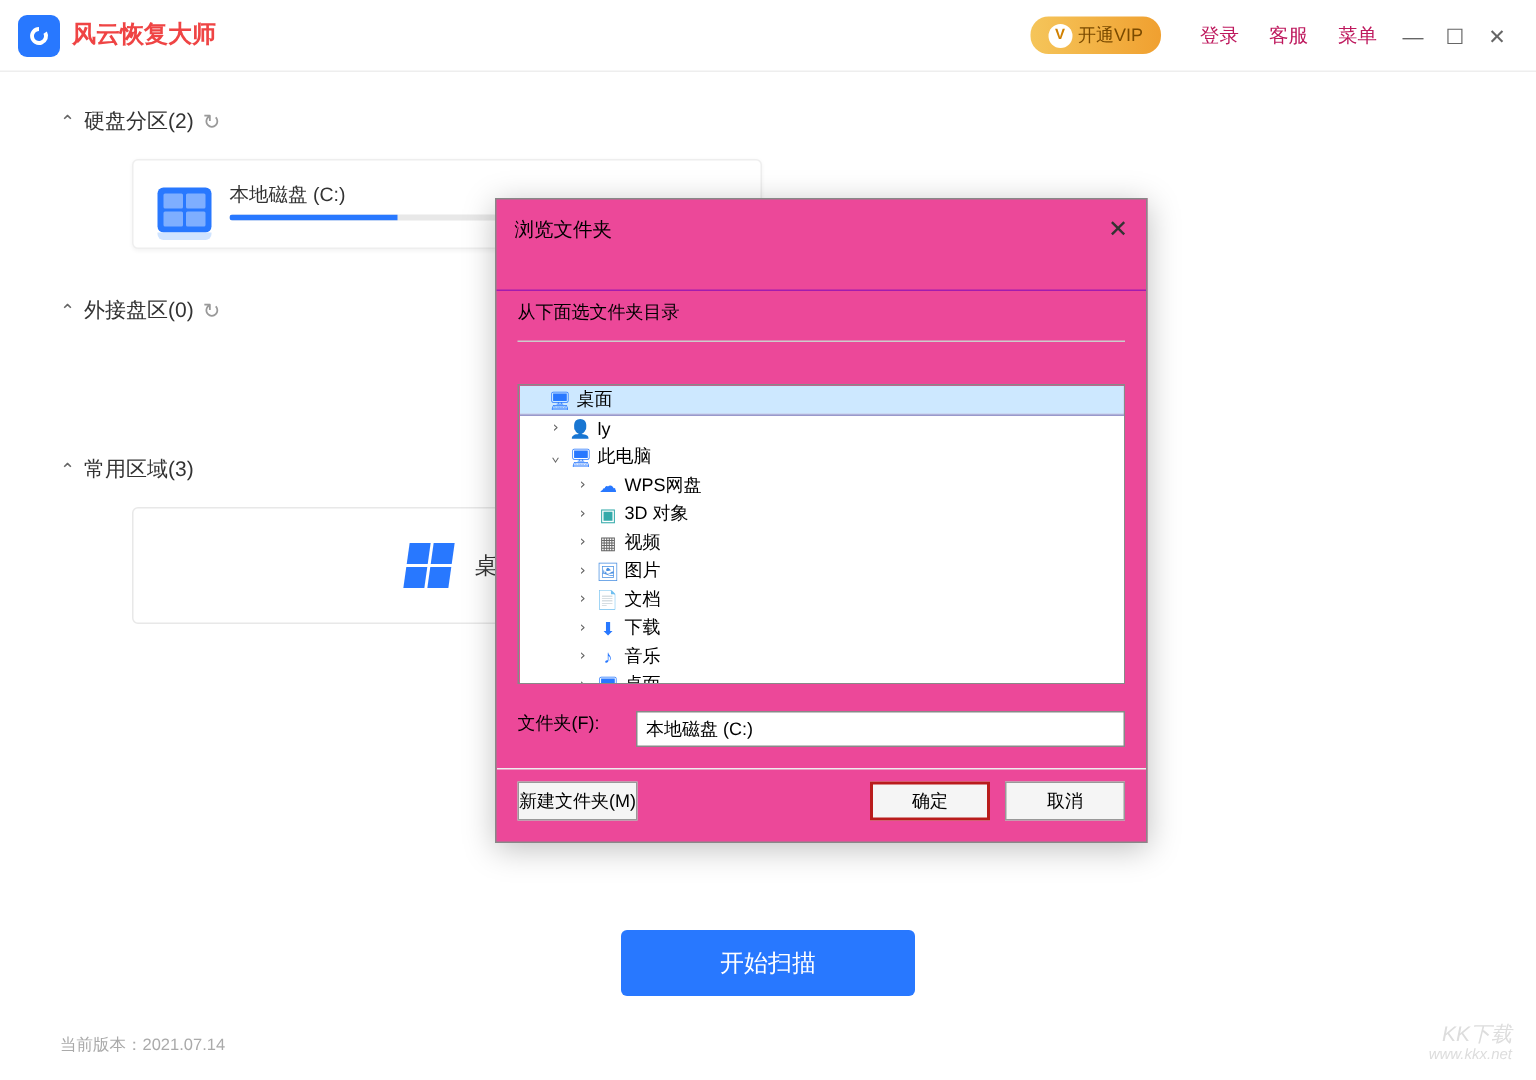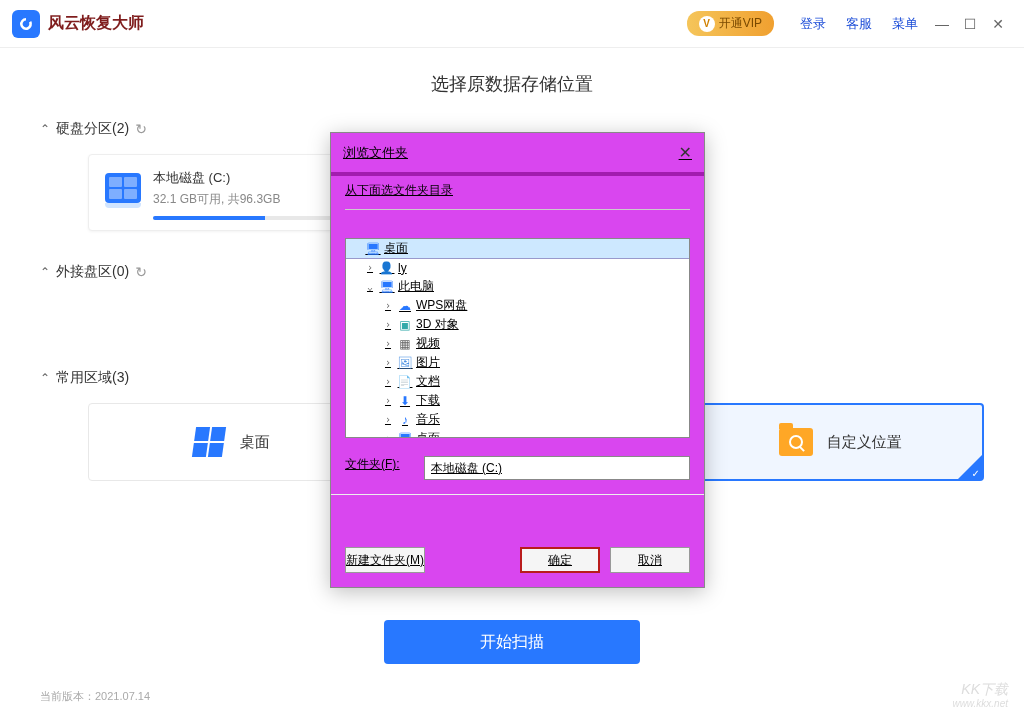--- a/index.html
+++ b/index.html
@@ -1,25 +1,25 @@
 <!DOCTYPE html>
 <html><head>
 <meta charset="utf-8">
 <style>
 * { margin: 0; padding: 0; box-sizing: border-box; font-family: "Microsoft YaHei", Arial, sans-serif; }
 body { width: 1024px; height: 720px; background: #fff; position: relative; overflow: hidden; }
 
 
 .titlebar { height: 48px; display: flex; align-items: center; padding: 0 12px; border-bottom: 1px solid #eee; }
 .titlebar .logo { width: 28px; height: 28px; background: #2878ff; border-radius: 6px; display: flex; align-items: center; justify-content: center; margin-right: 8px; }
-.titlebar .title { font-size: 16px; font-weight: bold; color: #7f1d1d; }
+.titlebar .title { font-size: 16px; font-weight: bold; color: #ef4444; }
 .titlebar .spacer { flex: 1; }
 .vip-btn { background: linear-gradient(90deg,#f5c55a,#f0a030); color: #7a4a00; font-size: 12px; padding: 4px 12px; border-radius: 12px; display: flex; align-items: center; gap: 4px; margin-right: 16px; cursor: pointer; }
 .vip-btn .v { background: #fff; color: #d08000; width: 16px; height: 16px; border-radius: 50%; display: flex; align-items: center; justify-content: center; font-weight: bold; font-size: 10px; }
-.titlebar .link { font-size: 13px; color: #1d4ed8; margin: 0 10px; cursor: pointer; }
+.titlebar .link { font-size: 13px; color: #be185d; margin: 0 10px; cursor: pointer; }
 .win-btn { width: 28px; height: 28px; display: flex; align-items: center; justify-content: center; color: #666; cursor: pointer; font-size: 14px; }
 
 
 .main { padding: 24px 40px 0; }
 .main-title { text-align: center; font-size: 18px; color: #333; margin-bottom: 24px; }
 
 .section-header { display: flex; align-items: center; font-size: 14px; color: #333; margin-bottom: 16px; gap: 6px; }
 .chev { font-size: 12px; color: #666; }
 .refresh { color: #999; cursor: pointer; }
 
@@ -42,49 +42,49 @@
 .loc-card.active::after { content:""; position:absolute; right:0; bottom:0; border:12px solid transparent; border-right-color:#2878ff; border-bottom-color:#2878ff; }
 .loc-card.active .check { position:absolute; right:2px; bottom:0px; color:#fff; font-size:10px; z-index:2;}
 .loc-icon { width: 34px; height: 34px; display:flex; align-items:center; justify-content:center; }
 .win-logo { display: grid; grid-template-columns: 14px 14px; grid-template-rows: 14px 14px; gap: 2px; transform: skewX(-8deg); }
 .win-logo span { background: #2878ff; }
 .folder-icon { width:34px; height:28px; background:#ffa726; border-radius:3px; position:relative; display:flex; align-items:center; justify-content:center;}
 .folder-icon::before { content:""; position:absolute; top:-5px; left:0; width:14px; height:6px; background:#ffa726; border-radius:2px 2px 0 0;}
 .folder-icon .mag { width:14px; height:14px; border:2px solid #fff; border-radius:50%; position:relative;}
 .folder-icon .mag::after { content:""; position:absolute; width:2px; height:6px; background:#fff; bottom:-5px; right:-2px; transform:rotate(-45deg);}
 
-.scan-btn { position: absolute; left: 50%; transform: translateX(-50%); bottom: 56px; width: 256px; height: 44px; background: #2878ff; color: #fff; border: none; border-radius: 4px; font-size: 16px; cursor: pointer; }
+.scan-btn { position: absolute; left: 50%; transform: translateX(-50%); bottom: 56px; width: 196px; height: 44px; background: #2878ff; color: #fff; border: none; border-radius: 4px; font-size: 16px; cursor: pointer; }
 
 .footer { position: absolute; left: 40px; bottom: 16px; font-size: 11px; color: #aaa; }
 .watermark { position: absolute; right: 16px; bottom: 10px; font-size: 14px; color: #ddd; font-style: italic; text-align: right; line-height: 1.2;}
 .watermark .sub { font-size: 10px; font-style: italic; }
-.dialog { position:absolute; top: 132px; left: 330px; width: 375px; background: #d946ef; border: 1px solid #888; box-shadow: 0 4px 20px rgba(0,0,0,.25); text-decoration: underline; }
+.dialog { position:absolute; top: 132px; left: 330px; width: 435px; background: #ec4899; border: 1px solid #888; box-shadow: 0 4px 20px rgba(0,0,0,.25); }
 .dlg-title { padding: 10px 12px; font-size: 13px; display:flex; justify-content:space-between; align-items:center; }
 .dlg-title .x { cursor:pointer; font-size:16px; color:#333; }
-.dlg-sub { padding: 6px 14px 10px; font-size: 12px; border-top: 4px solid #a21caf;}
+.dlg-sub { padding: 6px 14px 10px; font-size: 12px; border-top: 1px solid #a21caf; margin-top: 20px;}
 .dlg-divider { height:1px; background:#ccc; margin: 0 14px 0; }
 
 .tree-box { margin: 28px 14px 10px; border: 1px solid #888; height: 200px; overflow-y: scroll; background:#fff; font-size: 12px; }
 .tree-box::-webkit-scrollbar { width: 16px; }
 .tree-box::-webkit-scrollbar-track { background: #f0f0f0; border-left:1px solid #ddd;}
 .tree-box::-webkit-scrollbar-thumb { background: #c8c8c8; border: 3px solid #f0f0f0; border-radius: 8px;}
 
 .tree-item { display: flex; align-items: center; height: 19px; padding-left: 4px; gap: 3px; white-space: nowrap; cursor: pointer; }
 .tree-item.sel { background: #cde8ff; outline: 1px solid #99c; }
 .exp { width: 12px; text-align: center; color: #666; font-size: 10px; font-family: monospace;}
 .ticon { width: 16px; height: 16px; display:inline-flex; align-items:center; justify-content:center; font-size:12px; }
 .indent-1 { padding-left: 18px; }
 .indent-2 { padding-left: 36px; }
 
 .field-row { display:flex; padding: 8px 14px 14px; gap: 24px; font-size: 12px; }
 .field-row input { flex:1; border: 1px solid #888; padding: 4px 6px; font-size: 12px; }
 
 .dlg-btns { display:flex; padding: 8px 14px 14px; gap: 10px; border-top: 1px solid #eee;}
 .dlg-btns .sp { flex:1; }
-.dlg-btn { min-width: 80px; height: 26px; border: 1px solid #999; background: #f5f5f5; font-size: 12px; cursor: pointer; margin-top: 44px; }
+.dlg-btn { min-width: 80px; height: 26px; border: 1px solid #999; background: #f5f5f5; font-size: 12px; cursor: pointer; }
 .dlg-btn.primary { border: 2px solid #b91c1c; }
 </style>
 </head>
 <body>
 
 <div class="titlebar">
   <div class="logo">
     <svg width="18" height="18" viewBox="0 0 24 24">
         <path fill="#fff" d="M12 4a8 8 0 1 0 7 4l-3 2a4.5 4.5 0 1 1-4-2.5V4z"></path>
       </svg>
@@ -97,40 +97,38 @@
   </div>
   <div class="link">登录</div>
   <div class="link">客服</div>
   <div class="link">菜单</div>
   <div class="win-btn">—</div>
   <div class="win-btn">☐</div>
   <div class="win-btn">✕</div>
 </div>
 
 <div class="main">
-  <div class="main-title">选择原数据存储位置</div>
 
   <div class="section-header">
     <span class="chev">⌃</span>
     <span>硬盘分区(2)</span>
     <span class="refresh">↻</span>
   </div>
 
   <div class="disk-card">
     <div class="disk-icon">
       <div class="grid">
           <span></span>
           <span></span>
           <span></span>
           <span></span>
         </div>
     </div>
     <div class="disk-info">
       <div class="disk-name">本地磁盘 (C:)</div>
-      <div class="disk-size">32.1 GB可用, 共96.3GB</div>
       <div class="progress">
           <div class="progress-fill"></div>
         </div>
     </div>
   </div>
 
   <div class="section-gap"></div>
 
   <div class="section-header">
     <span class="chev">⌃</span>
@@ -152,29 +150,20 @@
         <div class="win-logo">
             <span></span>
             <span></span>
             <span></span>
             <span></span>
           </div>
       </div>
       <span>桌面</span>
     </div>
     <div style="flex:1"></div>
-    <div class="loc-card active">
-      <div class="loc-icon">
-        <div class="folder-icon">
-            <div class="mag"></div>
-          </div>
-      </div>
-      <span>自定义位置</span>
-      <span class="check">✓</span>
-    </div>
   </div>
 </div>
 
 <button class="scan-btn">开始扫描</button>
 
 <div class="footer">
   <span>当前版本：</span><span>2021.07.14</span>
 </div>
 
 <div class="watermark">

